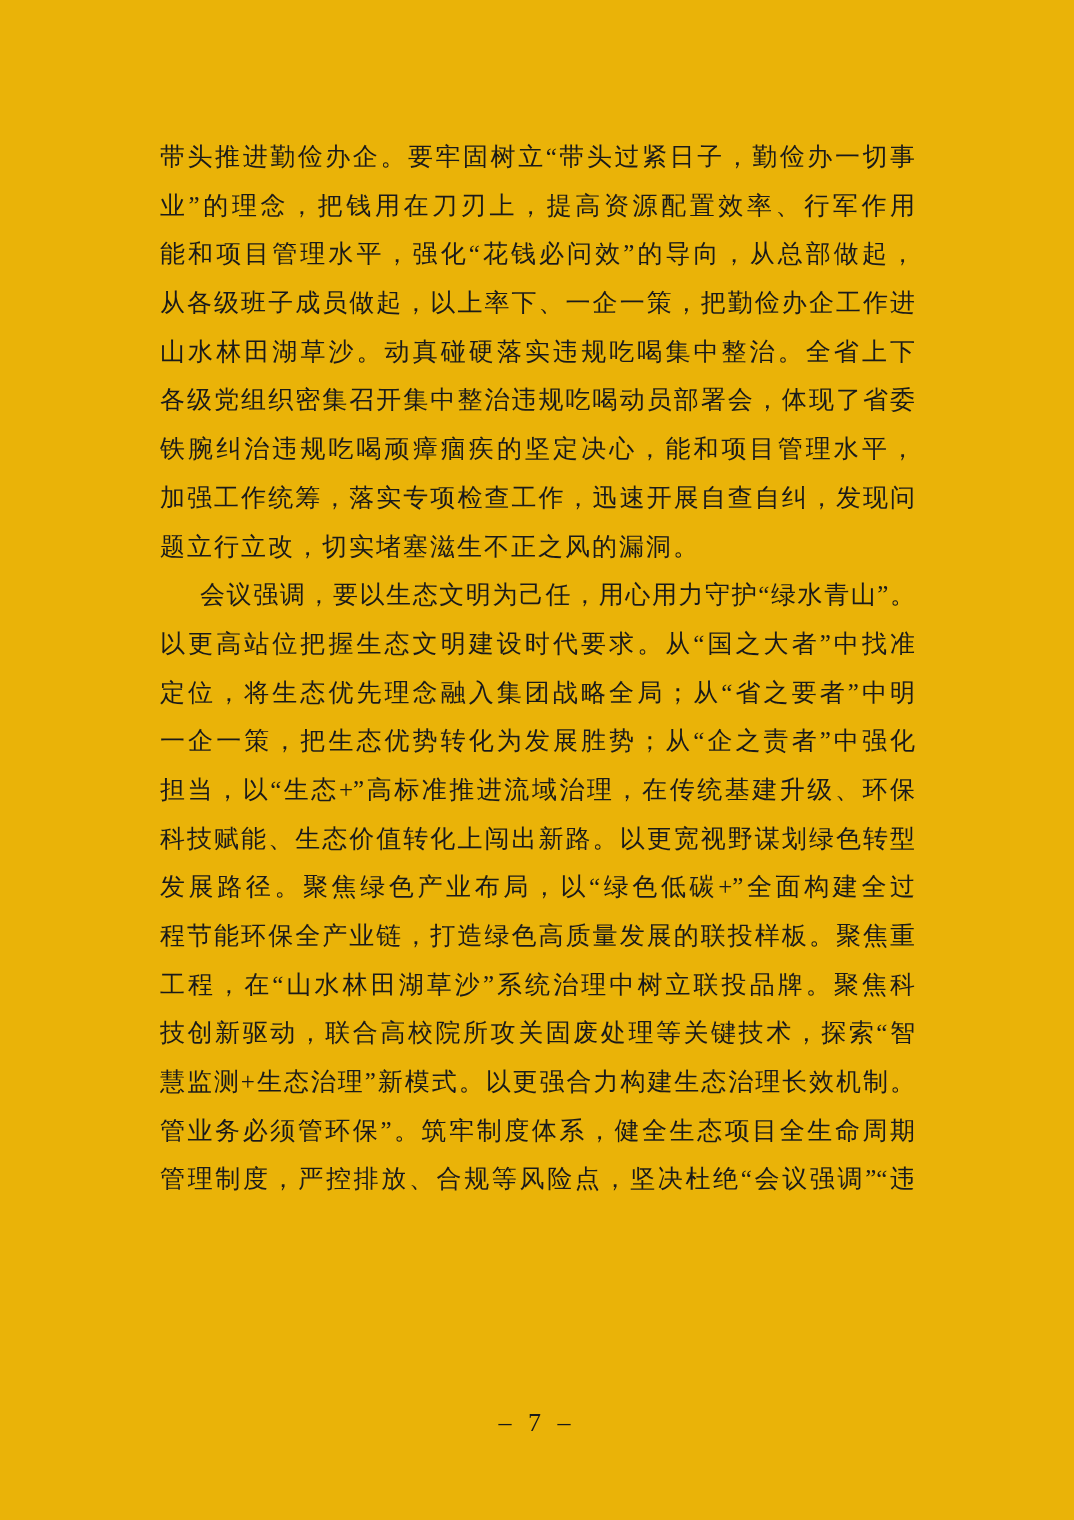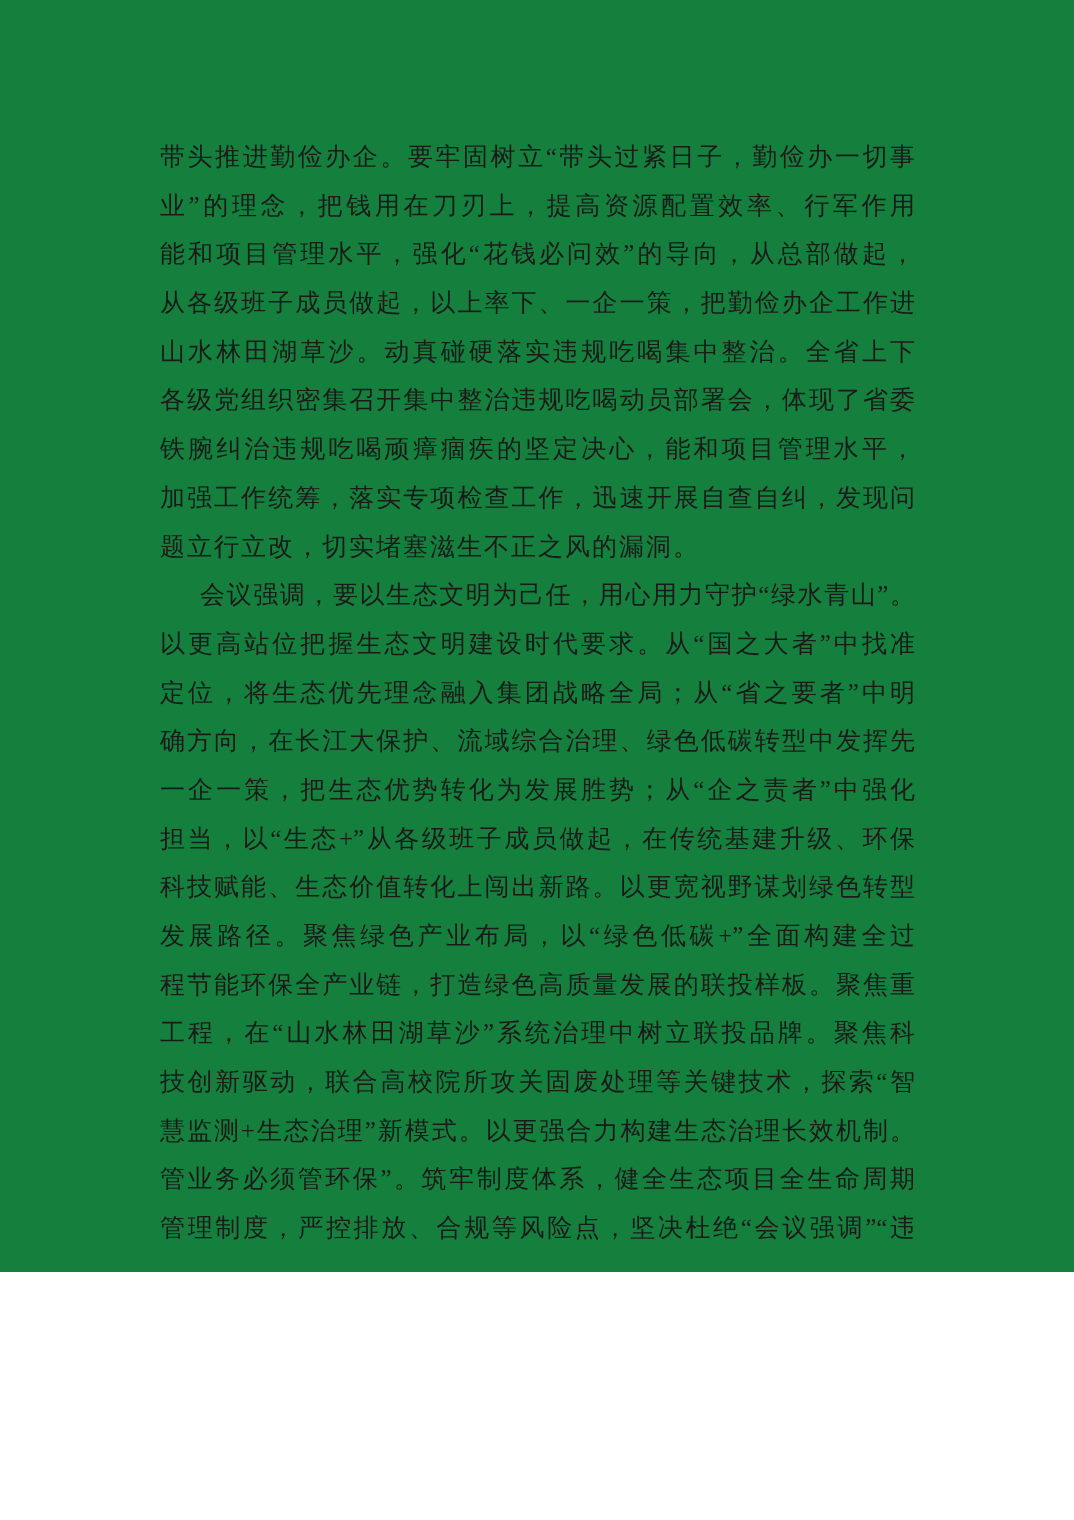--- a/index.html
+++ b/index.html
@@ -3,22 +3,22 @@
 <meta charset="utf-8">
 <style>
   html, body {
     margin: 0;
     padding: 0;
     background: #ffffff;
   }
   .page {
     position: relative;
     width: 1074px;
-    height: 1272px;
-    background: #15803d;
+    height: 1520px;
+    background: #eab308;
     font-family: "Liberation Serif", "DejaVu Serif", serif;
     color: #1a1a1a;
     overflow: hidden;
   }
   .doc-body {
     position: absolute;
     left: 160px;
     top: 133px;
     width: 755px;
   }
@@ -67,23 +67,22 @@
         <div class="line">山水林田湖草沙。动真碰硬落实违规吃喝集中整治。全省上下</div>
         <div class="line">各级党组织密集召开集中整治违规吃喝动员部署会，体现了省委</div>
         <div class="line">铁腕纠治违规吃喝顽瘴痼疾的坚定决心，能和项目管理水平，</div>
         <div class="line">加强工作统筹，落实专项检查工作，迅速开展自查自纠，发现问</div>
         <div class="line flush-left">题立行立改，切实堵塞滋生不正之风的漏洞。</div>
       </div>
       <div class="paragraph">
         <div class="line indent">会议强调，要以生态文明为己任，用心用力守护“绿水青山”。</div>
         <div class="line">以更高站位把握生态文明建设时代要求。从“国之大者”中找准</div>
         <div class="line">定位，将生态优先理念融入集团战略全局；从“省之要者”中明</div>
-        <div class="line">确方向，在长江大保护、流域综合治理、绿色低碳转型中发挥先</div>
         <div class="line">一企一策，把生态优势转化为发展胜势；从“企之责者”中强化</div>
-        <div class="line">担当，以“生态+”从各级班子成员做起，在传统基建升级、环保</div>
+        <div class="line">担当，以“生态+”高标准推进流域治理，在传统基建升级、环保</div>
         <div class="line">科技赋能、生态价值转化上闯出新路。以更宽视野谋划绿色转型</div>
         <div class="line">发展路径。聚焦绿色产业布局，以“绿色低碳+”全面构建全过</div>
         <div class="line">程节能环保全产业链，打造绿色高质量发展的联投样板。聚焦重</div>
         <div class="line">工程，在“山水林田湖草沙”系统治理中树立联投品牌。聚焦科</div>
         <div class="line">技创新驱动，联合高校院所攻关固废处理等关键技术，探索“智</div>
         <div class="line">慧监测+生态治理”新模式。以更强合力构建生态治理长效机制。</div>
         <div class="line">管业务必须管环保”。筑牢制度体系，健全生态项目全生命周期</div>
         <div class="line">管理制度，严控排放、合规等风险点，坚决杜绝“会议强调”“违</div>
       </div>
     </div>

